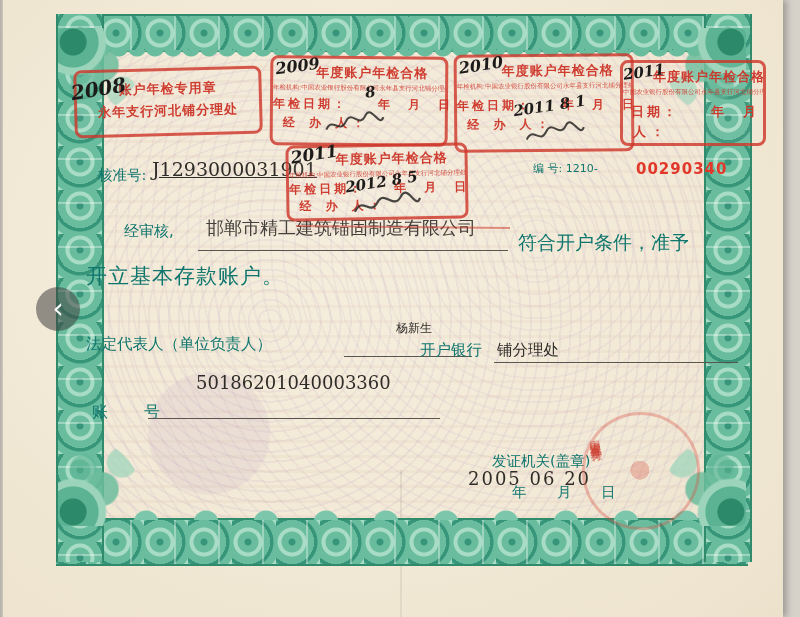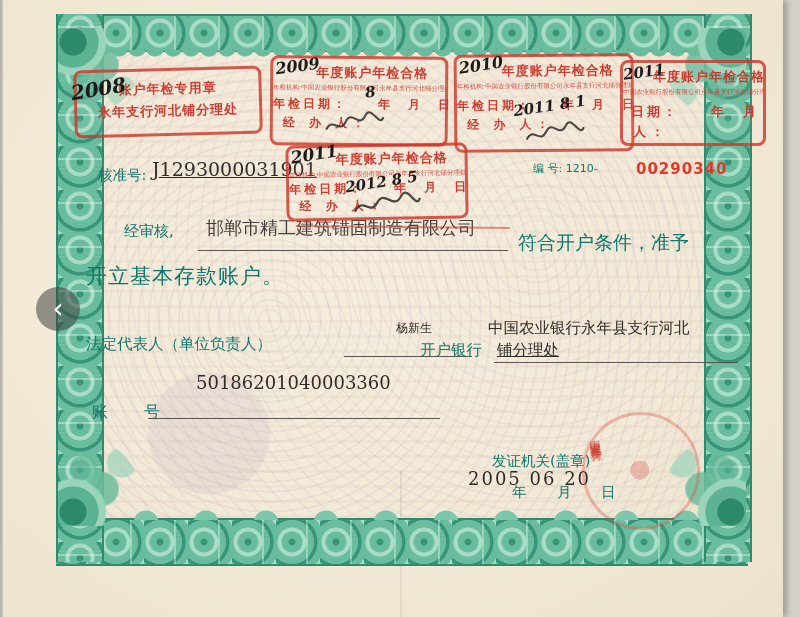--- a/index.html
+++ b/index.html
@@ -186,23 +186,22 @@
   <div class="abs serif-val" style="left:206px;top:216px;font-size:18px;color:#433f3a;">邯郸市精工建筑锚固制造有限公司</div>
   <div class="abs underline" style="left:198px;top:250px;width:310px;"></div>
   <div class="strike"></div>
   <div class="abs label" style="left:518px;top:222px;font-size:19px;margin-top:8px;">符合开户条件，准予</div>
   <div class="abs label" style="left:86px;top:262px;font-size:21px;letter-spacing:1px;">开立基本存款账户。</div>
 
   <div class="abs label" style="left:86px;top:334px;font-size:15.5px;">法定代表人（单位负责人）</div>
   <div class="abs serif-val" style="left:352px;top:320px;font-size:12px;margin-left:44px;">杨新生</div>
   <div class="abs underline" style="left:344px;top:356px;width:128px;"></div>
 
-  <div class="abs serif-val" style="left:488px;top:318px;font-size:15.5px;">中国农业银行永年县支行河北</div>
   <div class="abs label" style="left:420px;top:340px;font-size:15.5px;">开户银行</div>
-  <div class="abs serif-val" style="left:497px;top:340px;font-size:15.5px;text-decoration:underline;">铺分理处</div>
+  <div class="abs serif-val" style="left:497px;top:340px;font-size:15.5px;">铺分理处</div>
   <div class="abs underline" style="left:494px;top:362px;width:244px;"></div>
 
   <div class="abs label" style="left:92px;top:402px;font-size:16px;letter-spacing:10px;">账　号</div>
   <div class="abs serif-val" style="left:152px;top:372px;font-size:18px;margin-left:44px;">50186201040003360</div>
   <div class="abs underline" style="left:148px;top:418px;width:292px;"></div>
 
   <div class="abs label" style="left:492px;top:452px;font-size:14.5px;">发证机关(盖章)</div>
   <div class="abs serif-val" style="left:468px;top:468px;font-size:18px;letter-spacing:2px;">2005  06  20</div>
   <div class="abs label" style="left:512px;top:483px;font-size:14.5px;">年</div>
   <div class="abs label" style="left:557px;top:483px;font-size:14.5px;">月</div>

